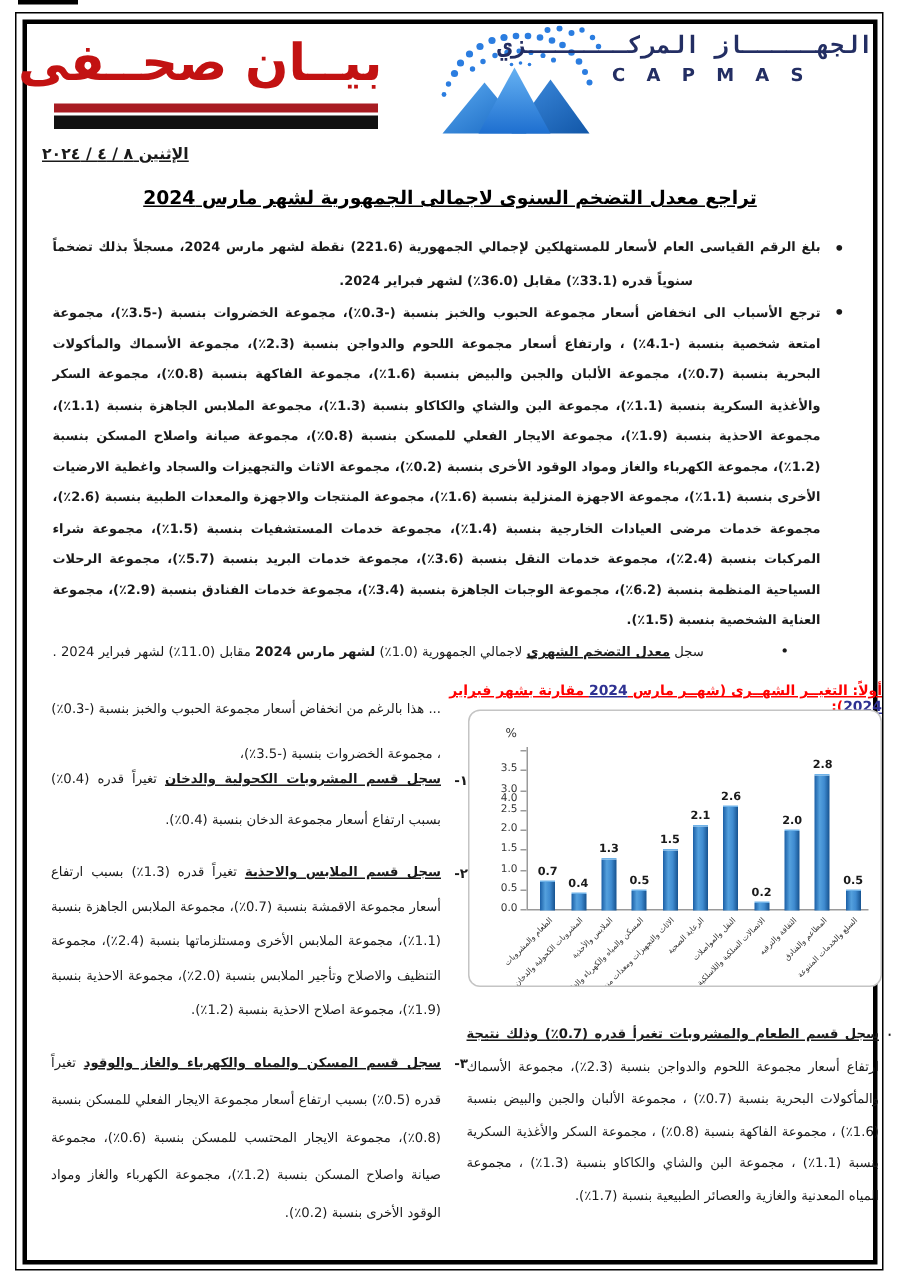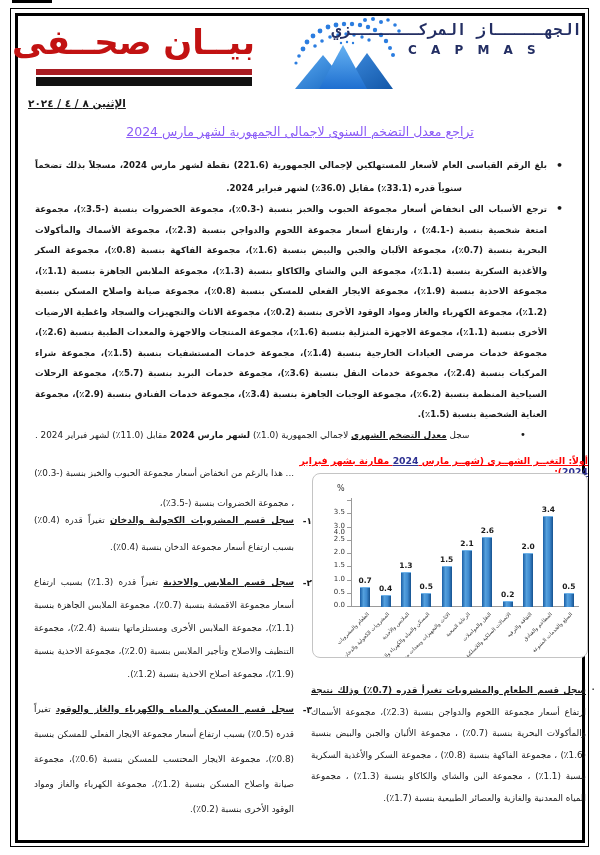--- a/index.html
+++ b/index.html
@@ -16,22 +16,22 @@
   .press-title{left:25px;top:22px;width:230px;text-align:center;font-weight:bold;
     font-size:34px;color:#c21212;letter-spacing:1px;white-space:nowrap;}
   .bar-red{left:36px;top:69px;width:216px;height:6px;background:#a81c22;}
   .bar-black{left:36px;top:77px;width:216px;height:9px;background:#111;}
   .logo-svg{left:293px;top:17px;}
   .agency-text{left:408px;top:21px;width:174px;text-align:right;color:#232e63;font-weight:bold;line-height:1.25;}
   .agency-l1{font-size:16px;white-space:nowrap;font-family:Liberation Mono, monospace;}
   .agency-l2{font-size:13.5px;white-space:nowrap;}
   .agency-l3{font-size:12px;letter-spacing:5px;direction:ltr;text-align:left;margin-top:2px;white-space:nowrap;}
   .date{left:28px;top:97px;font-size:10.5px;font-weight:bold;text-decoration:underline;white-space:nowrap;}
-  .main-title{left:40px;top:124px;width:520px;text-align:center;font-size:12.5px;font-weight:normal;
-    color:#8b5cf6;text-decoration:underline;white-space:nowrap;}
+  .main-title{left:40px;top:124px;width:520px;text-align:center;font-size:12.5px;font-weight:bold;
+    color:#000000;text-decoration:underline;white-space:nowrap;}
   
   .bullet{left:35px;width:512px;font-size:8.6px;font-weight:bold;text-align:justify;text-align-last:right;}
   .bullet .dot{position:absolute;right:-16px;top:0;font-size:11px;}
   .b1{top:154px;line-height:23px;padding-right:0;}
   .b1 .txt{display:block;padding-right:85px;text-indent:-85px;}
   .b2{top:199px;line-height:20.5px;}
   .b3{top:427px;left:35px;width:480px;font-weight:normal;text-align:left;text-align-last:left;
       direction:rtl;line-height:16px;font-size:8.8px;}
   .b3 .dot{right:-11px;font-size:10px;}
   
@@ -196,21 +196,21 @@
     <div class="c-bar" style="left: 169.364px; top: 63.1px; height: 68.9px;"></div>
     <div class="c-val" style="left: 161.364px; top: 52.1px;">2.6</div>
     <div class="c-cat" style="right: 99.6364px; top: 137px;">النقل والمواصلات</div>
     <div class="c-bar" style="left: 189.727px; top: 126.7px; height: 5.3px;"></div>
     <div class="c-val" style="left: 181.727px; top: 115.7px;">0.2</div>
     <div class="c-cat" style="right: 79.2727px; top: 137px;">الاتصالات السلكية واللاسلكية</div>
     <div class="c-bar" style="left: 210.091px; top: 79px; height: 53px;"></div>
     <div class="c-val" style="left: 202.091px; top: 68px;">2.0</div>
     <div class="c-cat" style="right: 58.9091px; top: 137px;">الثقافة والترفيه</div>
     <div class="c-bar" style="left: 230.455px; top: 41.9px; height: 90.1px;"></div>
-    <div class="c-val" style="left: 222.455px; top: 30.9px;">3.4</div>
+    <div class="c-val" style="left: 222.455px; top: 30.9px;">2.8</div>
     <div class="c-cat" style="right: 38.5455px; top: 137px;">المطاعم والفنادق</div>
     <div class="c-bar" style="left: 250.818px; top: 118.75px; height: 13.25px;"></div>
     <div class="c-val" style="left: 242.818px; top: 107.75px;">0.5</div>
     <div class="c-cat" style="right: 18.1818px; top: 137px;">السلع والخدمات المتنوعة</div>
   </div>
 
 <div class="abs left-intro"><span style="font-weight: normal;">... هذا بالرغم من انخفاض أسعار مجموعة الحبوب والخبز بنسبة (-0.3٪) ، مجموعة الخضروات بنسبة (-3.5٪)،</span></div>
 
 <div class="abs item i1">
   <span class="num">١-</span>

